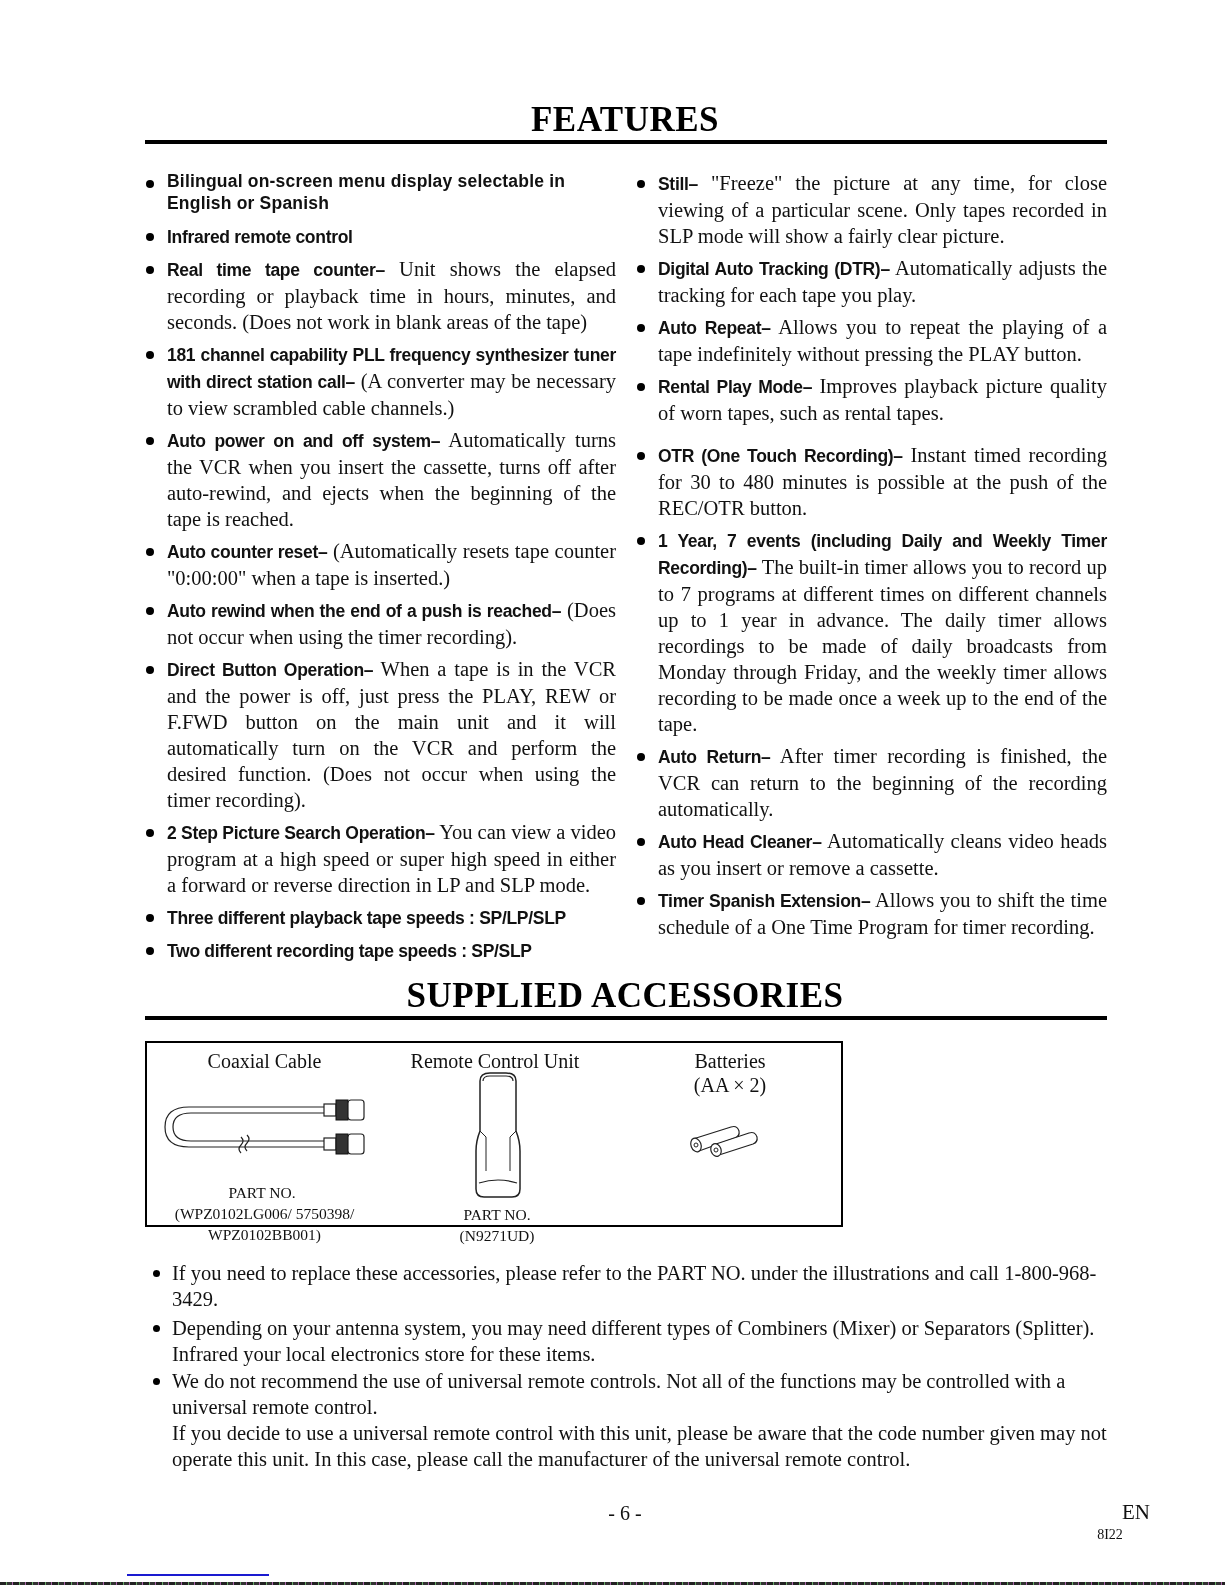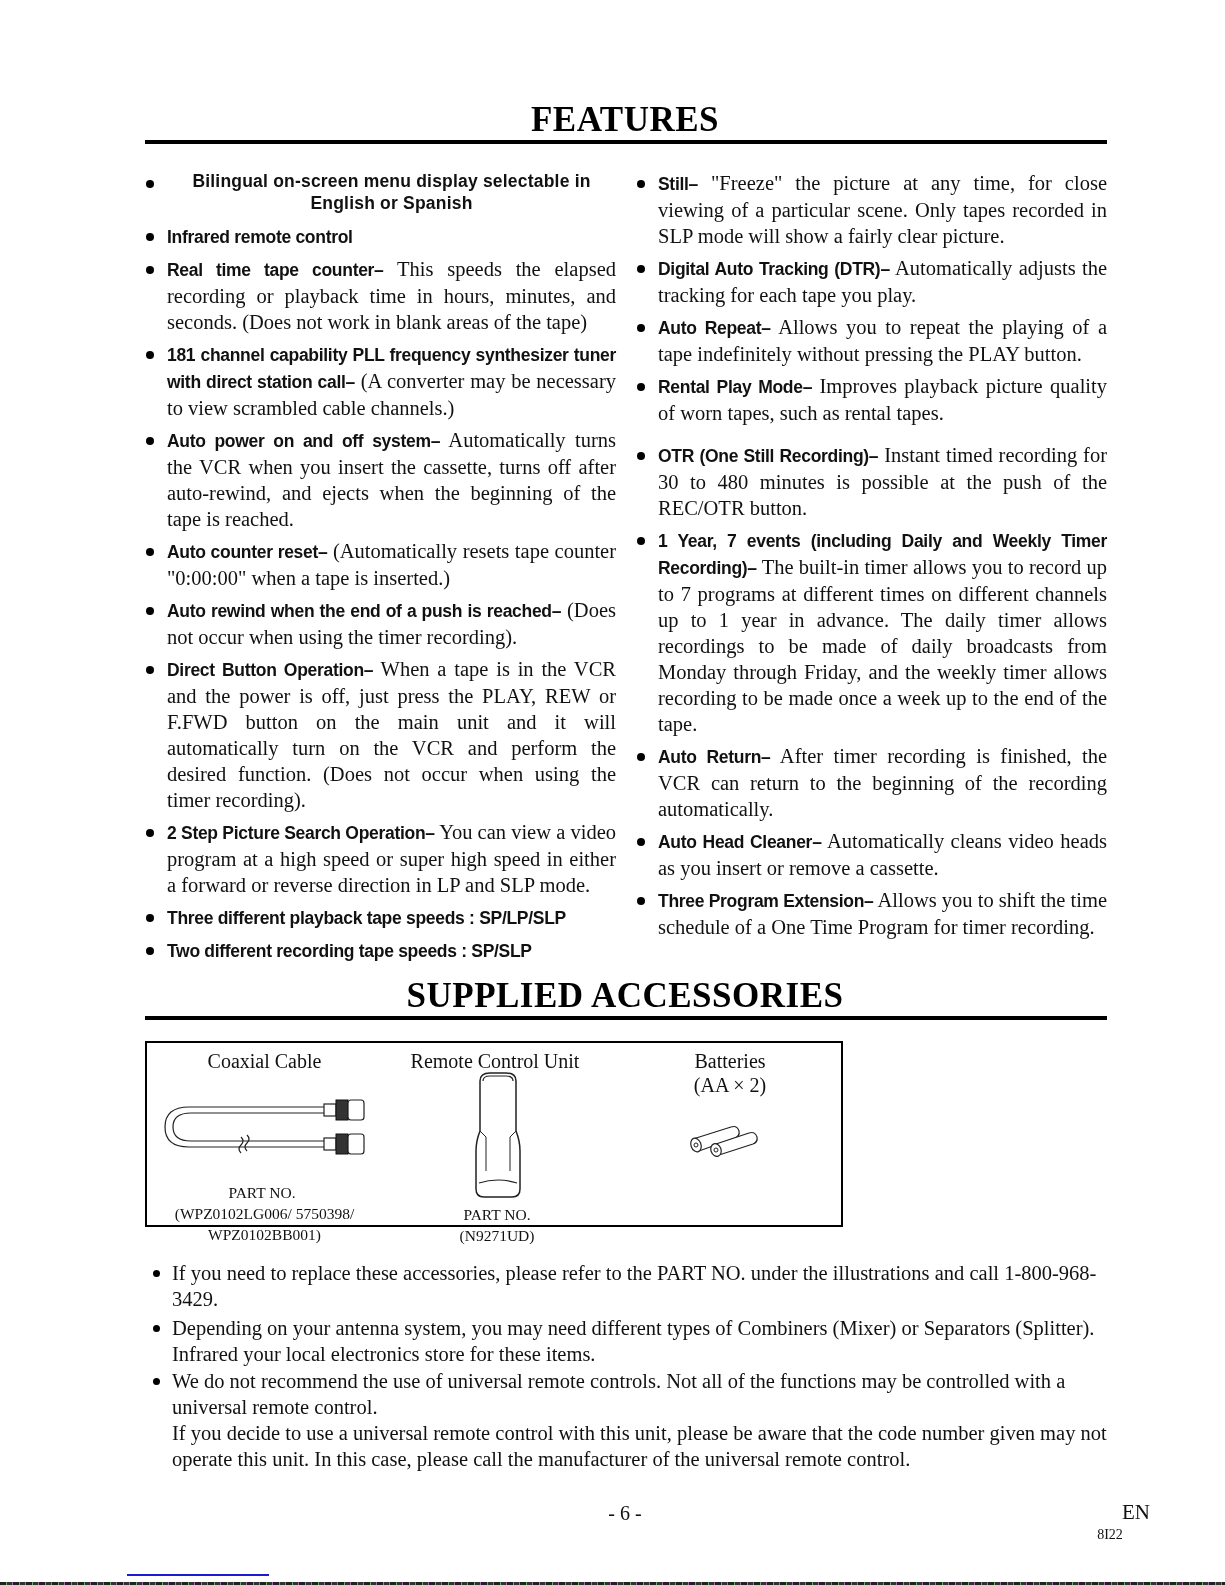--- a/index.html
+++ b/index.html
@@ -21,21 +21,20 @@
     position: absolute; left: 0; top: 10px; width: 8px; height: 8px;
     border-radius: 50%; background: #000;
   }
   .feature .txt {
     font-family: "Liberation Serif", serif; font-size: 20.5px; line-height: 26px;
     text-align: justify; display: block;
   }
   .feature .lead {
     font-family: "Liberation Sans", sans-serif; font-weight: bold; font-size: 17.5px;
     letter-spacing: -0.3px;
-    text-align: center;
   }
 
   .acc-box {
     position: absolute; left: 145px; top: 1041px; width: 698px; height: 186px;
     border: 2px solid #000; box-sizing: border-box;
   }
   .acc-label { position: absolute; font-family: "Liberation Serif", serif; font-size: 20px; line-height: 24px; text-align: center; }
   .acc-part { position: absolute; font-family: "Liberation Serif", serif; font-size: 15.5px; line-height: 20px; text-align: center; }
 
   .note { position: absolute; left: 148px; width: 965px; padding-left: 24px; }
@@ -60,21 +59,21 @@
   <div class="feature" style="margin-bottom:8px;">
     <span class="bullet"></span>
     <span class="txt" style="text-align:left;"><span class="lead" style="font-size:17.5px; line-height:22px; display:inline-block; letter-spacing:0.2px;">Bilingual on-screen menu display selectable in English or Spanish</span></span>
   </div>
   <div class="feature" style="margin-bottom:6px;">
     <span class="bullet"></span>
     <span class="txt"><span class="lead">Infrared remote control</span></span>
   </div>
   <div class="feature" style="margin-bottom:6px;">
     <span class="bullet"></span>
-    <span class="txt"><span class="lead">Real time tape counter–</span><span> This speeds the elapsed recording or playback time in hours, minutes, and seconds. (Does not work in blank areas of the tape)</span></span>
+    <span class="txt"><span class="lead">Real time tape counter–</span><span> Unit shows the elapsed recording or playback time in hours, minutes, and seconds. (Does not work in blank areas of the tape)</span></span>
   </div>
   <div class="feature" style="margin-bottom:6px;">
     <span class="bullet"></span>
     <span class="txt"><span class="lead">181 channel capability PLL frequency synthesizer tuner with direct station call–</span><span> (A converter may be necessary to view scrambled cable channels.)</span></span>
   </div>
   <div class="feature" style="margin-bottom:6px;">
     <span class="bullet"></span>
     <span class="txt"><span class="lead">Auto power on and off system–</span><span> Automatically turns the VCR when you insert the cassette, turns off after auto-rewind, and ejects when the beginning of the tape is reached.</span></span>
   </div>
   <div class="feature" style="margin-bottom:6px;">
@@ -115,37 +114,37 @@
   <div class="feature" style="margin-bottom:6px;">
     <span class="bullet"></span>
     <span class="txt"><span class="lead">Auto Repeat–</span><span> Allows you to repeat the playing of a tape indefinitely without pressing the PLAY button.</span></span>
   </div>
   <div class="feature" style="margin-bottom:16px;">
     <span class="bullet"></span>
     <span class="txt"><span class="lead">Rental Play Mode–</span><span> Improves playback picture quality of worn tapes, such as rental tapes.</span></span>
   </div>
   <div class="feature" style="margin-bottom:6px;">
     <span class="bullet"></span>
-    <span class="txt"><span class="lead">OTR (One Still Recording)–</span><span> Instant timed recording for 30 to 480 minutes is possible at the push of the REC/OTR button.</span></span>
+    <span class="txt"><span class="lead">OTR (One Touch Recording)–</span><span> Instant timed recording for 30 to 480 minutes is possible at the push of the REC/OTR button.</span></span>
   </div>
   <div class="feature" style="margin-bottom:6px;">
     <span class="bullet"></span>
     <span class="txt"><span class="lead">1 Year, 7 events (including Daily and Weekly Timer Recording)–</span><span> The built-in timer allows you to record up to 7 programs at different times on different channels up to 1 year in advance. The daily timer allows recordings to be made of daily broadcasts from Monday through Friday, and the weekly timer allows recording to be made once a week up to the end of the tape.</span></span>
   </div>
   <div class="feature" style="margin-bottom:6px;">
     <span class="bullet"></span>
     <span class="txt"><span class="lead">Auto Return–</span><span> After timer recording is finished, the VCR can return to the beginning of the recording automatically.</span></span>
   </div>
   <div class="feature" style="margin-bottom:6px;">
     <span class="bullet"></span>
     <span class="txt"><span class="lead">Auto Head Cleaner–</span><span> Automatically cleans video heads as you insert or remove a cassette.</span></span>
   </div>
   <div class="feature">
     <span class="bullet"></span>
-    <span class="txt"><span class="lead">Three Program Extension–</span><span> Allows you to shift the time schedule of a One Time Program for timer recording.</span></span>
+    <span class="txt"><span class="lead">Timer Spanish Extension–</span><span> Allows you to shift the time schedule of a One Time Program for timer recording.</span></span>
   </div>
 </div>
 
 <div class="section-title" style="top:976px;">SUPPLIED ACCESSORIES</div>
 <div class="rule" style="top:1016px;"></div>
 
 <div class="acc-box">
 
   <div class="acc-label" style="left:20px; top:6px; width:195px;">Coaxial Cable</div>
   <svg style="position:absolute; left:12px; top:52px;" width="220" height="70" viewBox="0 0 220 70">

